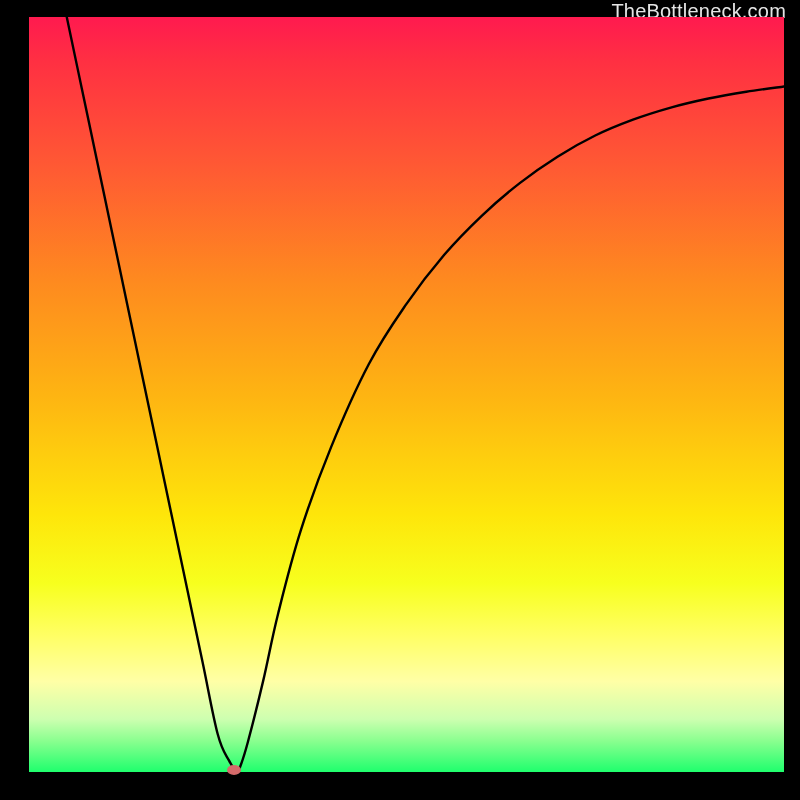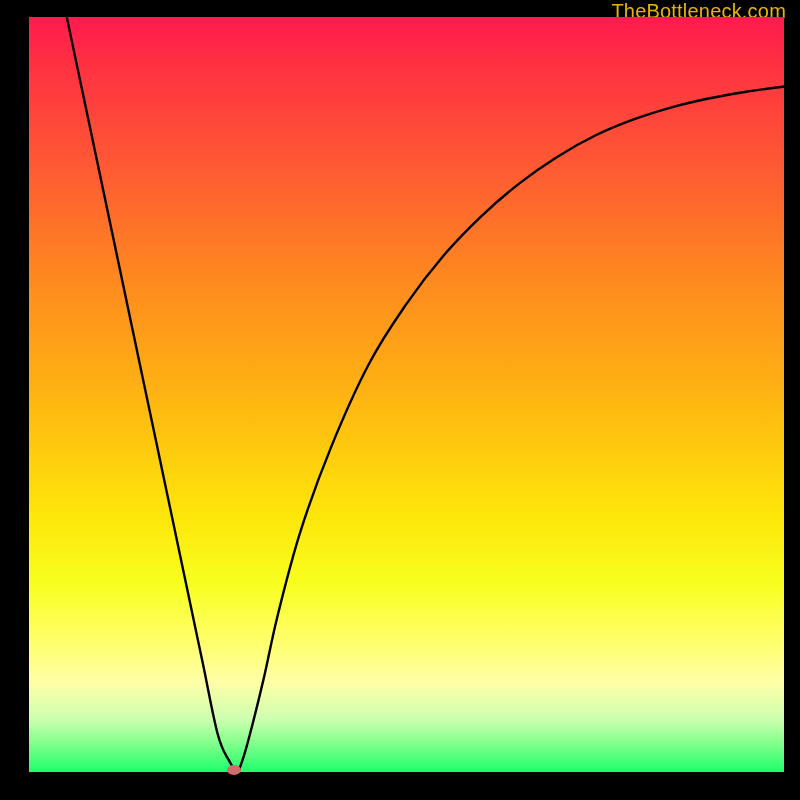--- a/index.html
+++ b/index.html
@@ -55,21 +55,21 @@
     height: 10px;
     border-radius: 50%;
     background: #d46a6a;
     transform: translate(-50%, -50%);
     pointer-events: none;
   }
   .watermark {
     position: absolute;
     top: 0px;
     right: 14px;
-    color: #eab308;
+    color: #e5e5e5;
     font-size: 20px;
     font-weight: 500;
     letter-spacing: 0.2px;
   }
 </style>
 </head>
 <body>
 
 <div class="watermark">TheBottleneck.com</div>
 

